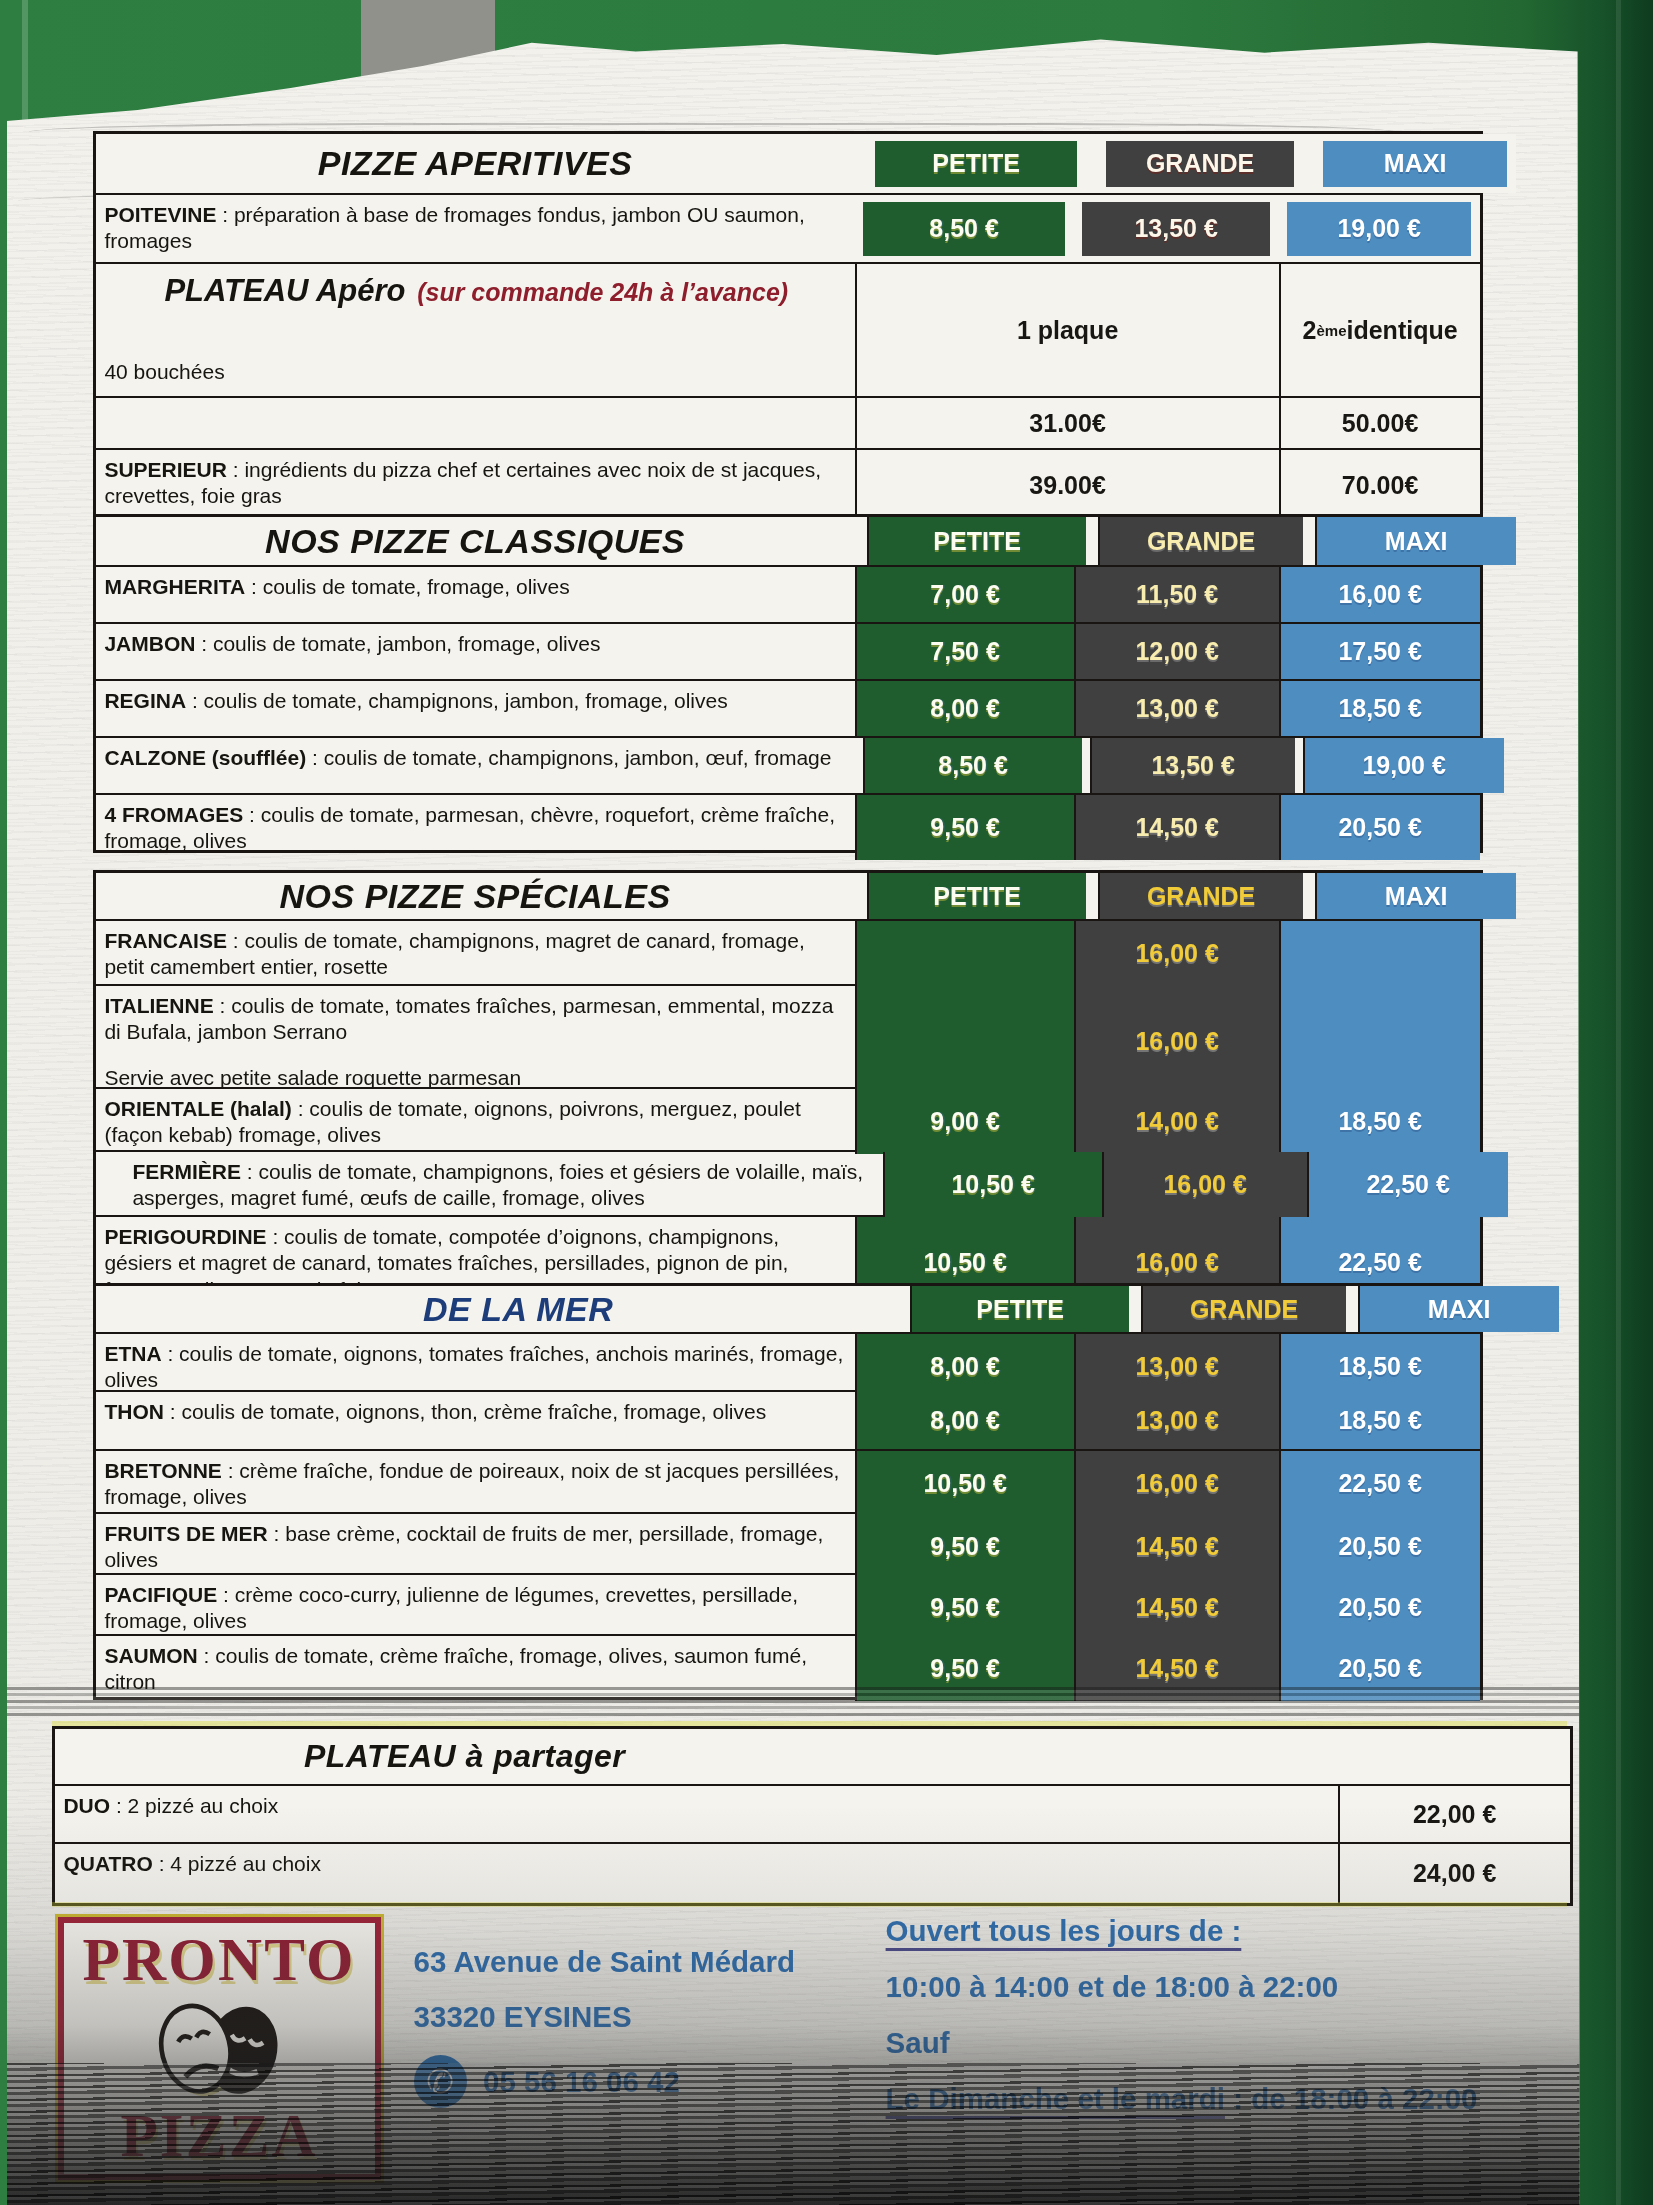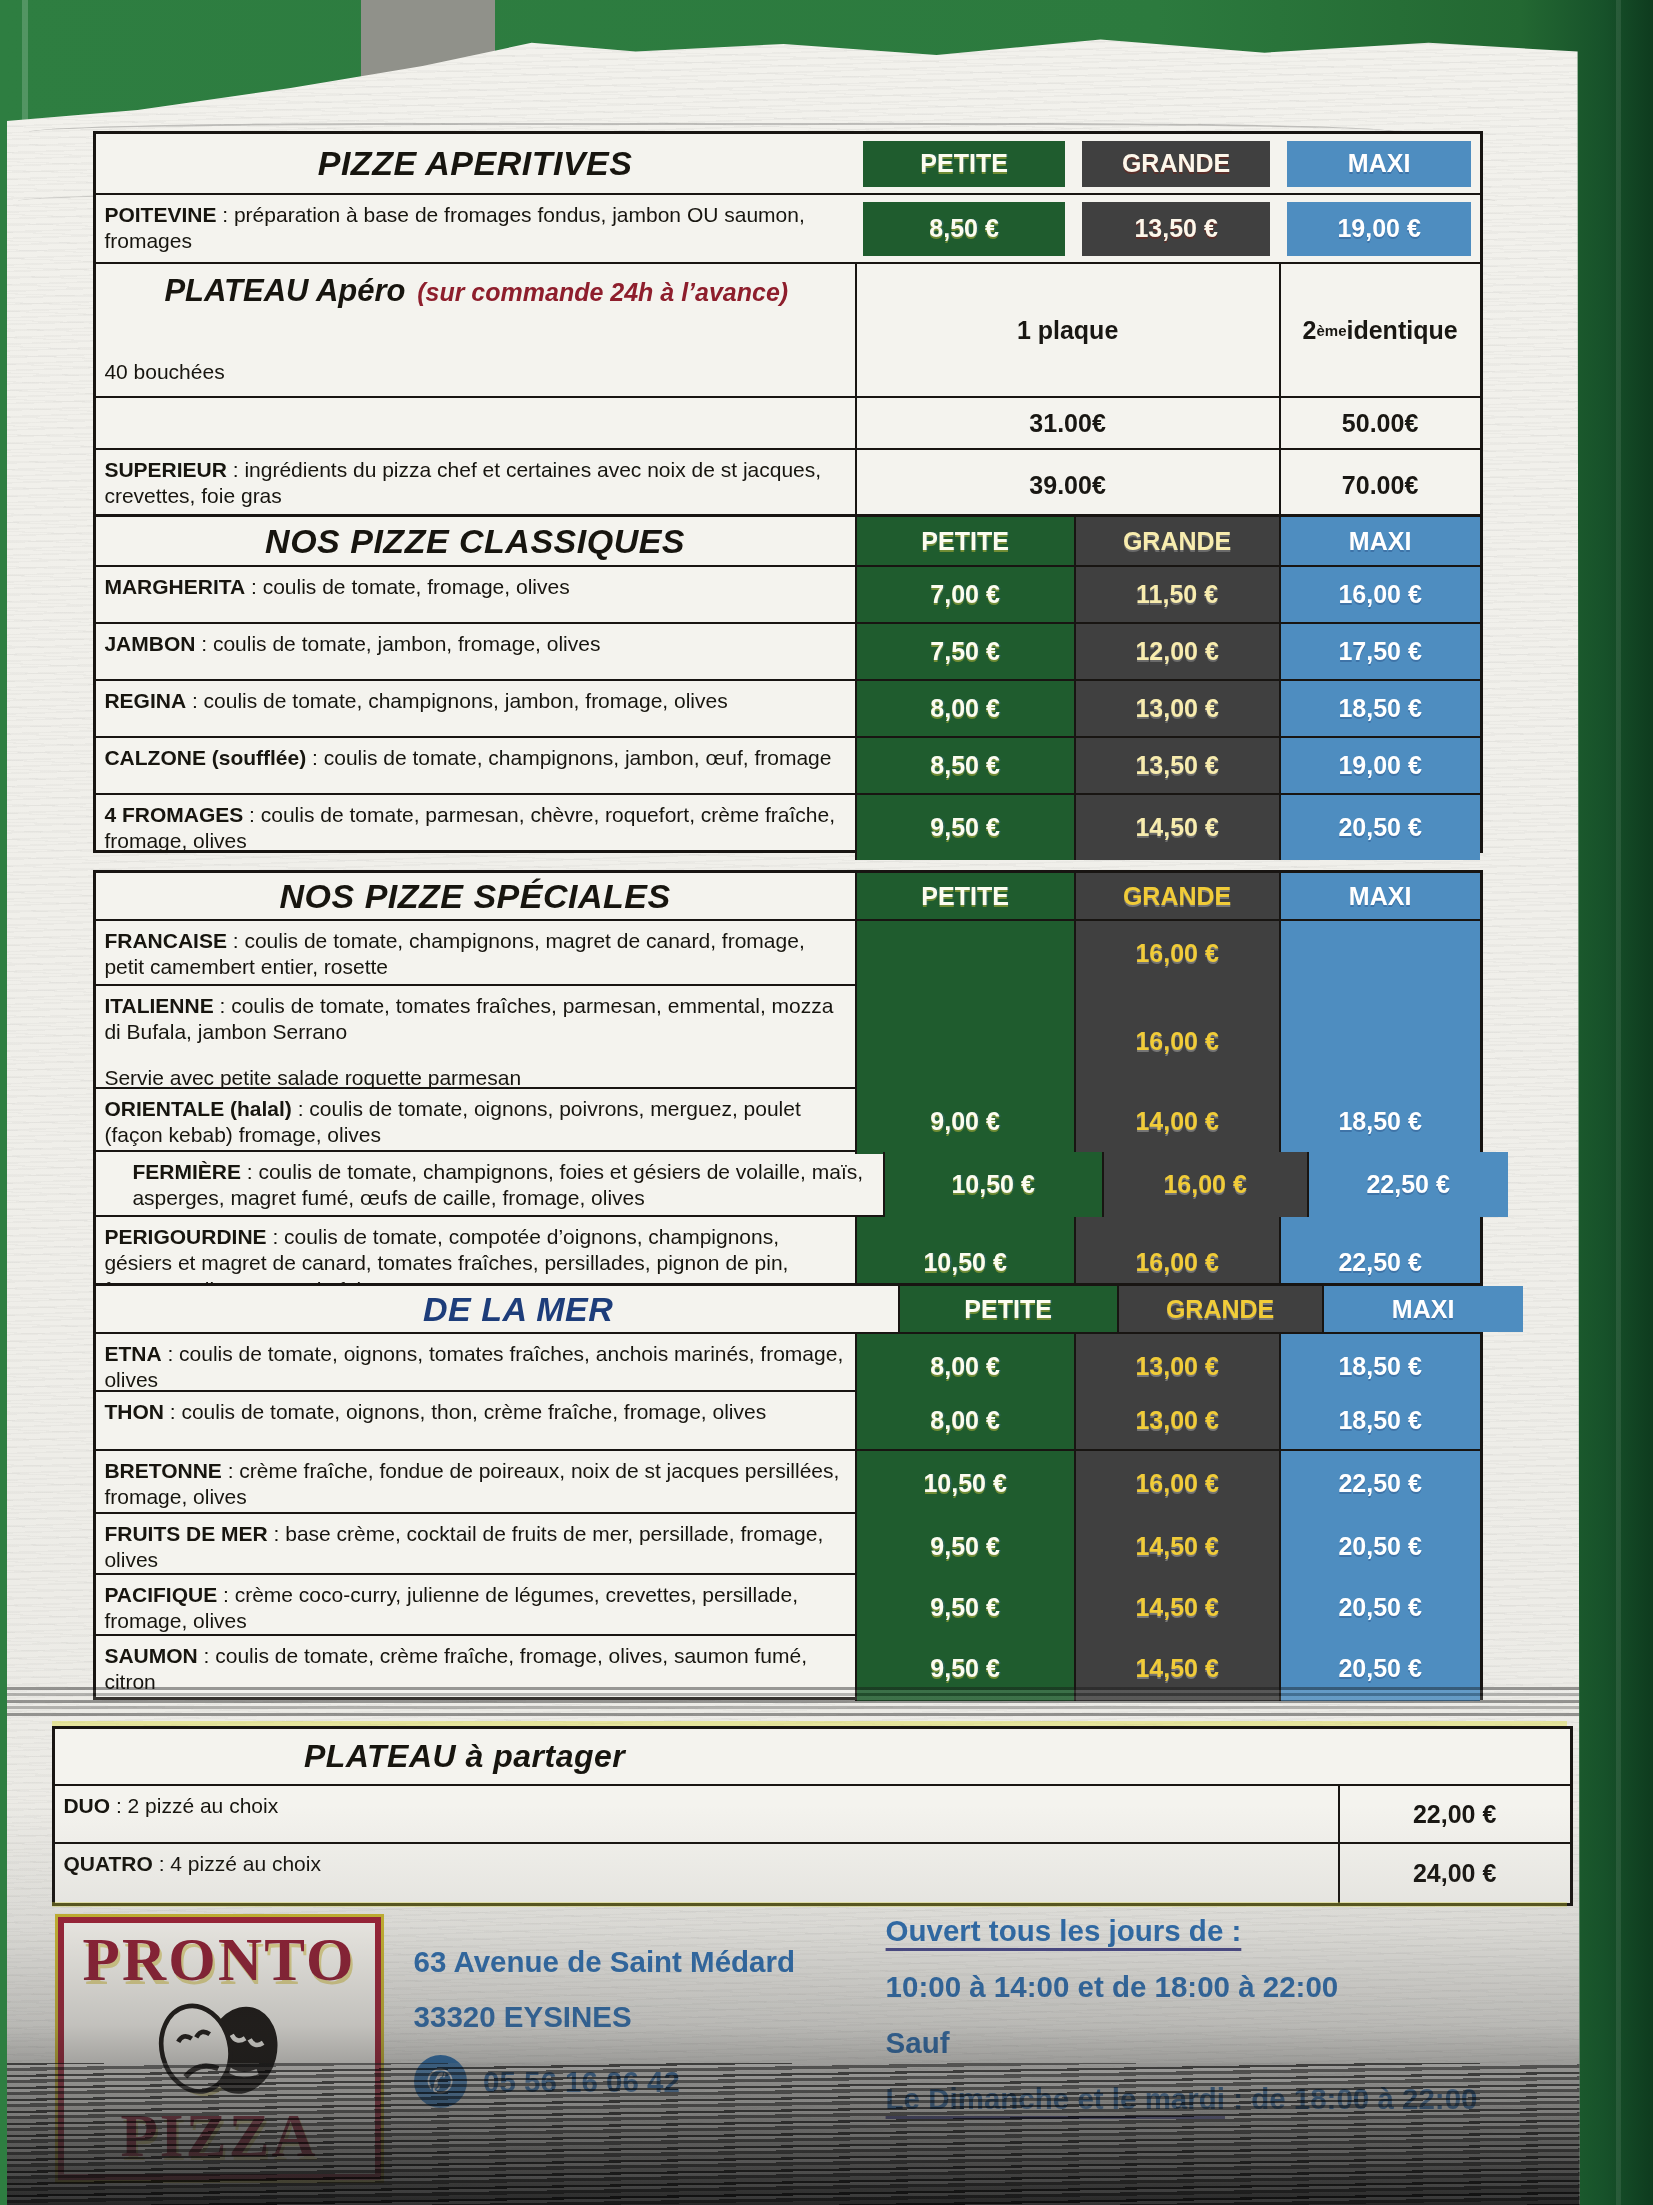--- a/index.html
+++ b/index.html
@@ -15,21 +15,21 @@
     background:
       repeating-linear-gradient(178deg, rgba(110,110,110,.05) 0 1.6px, transparent 1.6px 6.6px),
       repeating-linear-gradient(2deg, rgba(90,90,90,.04) 0 1.1px, transparent 1.1px 8.8px),
       linear-gradient(180deg,#f2f1ec 0%,#efeee9 60%,#e8e7e2 100%);
     clip-path:polygon(0 88px,131px 77px,284px 55px,416px 33px,525px 9.8px,629px 18.6px,777px 11px,930px 22px,1094px 6.6px,1258px 19.7px,1422px 9.8px,1571px 18.6px,1573px 2172px,0 2172px);
   }
   .curl{position:absolute;height:16.4px;border-top:2.7px solid rgba(75,75,75,.30);border-radius:50%/16.4px;}
   
   .menu-table{position:absolute;background:#f4f3ee;border:3.3px solid #181512;}
   .grid-row{display:grid;grid-template-columns:759px 219px 205px 201px;border-top:2.2px solid #181512;}
-  .grid-row:first-child{border-top:none;}
+  .grid-row:first-child{border-top:none;gap:12px;}
   .c{position:relative;box-sizing:border-box;}
   .vline{border-left:2.2px solid #181512;}
   .desc-cell{padding:6.6px 9.8px 4.4px 8.8px;color:#17150f;}
   .desc-cell p{margin:0;font-size:21px;line-height:1.28;}
   .item-name{font-weight:bold;}
   .sec-title{display:flex;align-items:center;justify-content:center;font-style:italic;font-weight:bold;font-size:34px;color:#17150f;letter-spacing:0.5px;}
   .hdr,.price{display:flex;align-items:center;justify-content:center;font-weight:bold;font-size:25px;}
   .bg-petite{background:#1f5c2e;}
   .bg-grande{background:#404040;}
   .bg-maxi{background:#4e8dc0;}
@@ -157,21 +157,21 @@
       <div class="c vline price bg-maxi t-maxi">17,50 €</div>
     </div>
     <div class="grid-row" style="height:55px;">
       <div class="c desc-cell">
           <p><span class="item-name">REGINA</span><span> : coulis de tomate, champignons, jambon, fromage, olives</span></p>
         </div>
       <div class="c vline price bg-petite t-petite">8,00 €</div>
       <div class="c vline price bg-grande t-grande-pale">13,00 €</div>
       <div class="c vline price bg-maxi t-maxi">18,50 €</div>
     </div>
-    <div class="grid-row" style="height:55px;">
+    <div class="grid-row" style="height:55px;gap:8px;">
       <div class="c desc-cell">
           <p><span class="item-name">CALZONE (soufflée)</span><span> : coulis de tomate, champignons, jambon, œuf, fromage</span></p>
         </div>
       <div class="c vline price bg-petite t-petite">8,50 €</div>
       <div class="c vline price bg-grande t-grande-pale">13,50 €</div>
       <div class="c vline price bg-maxi t-maxi">19,00 €</div>
     </div>
     <div class="grid-row" style="height:55px;">
       <div class="c desc-cell">
           <p><span class="item-name">4 FROMAGES</span><span> : coulis de tomate, parmesan, chèvre, roquefort, crème fraîche, fromage, olives</span></p>

